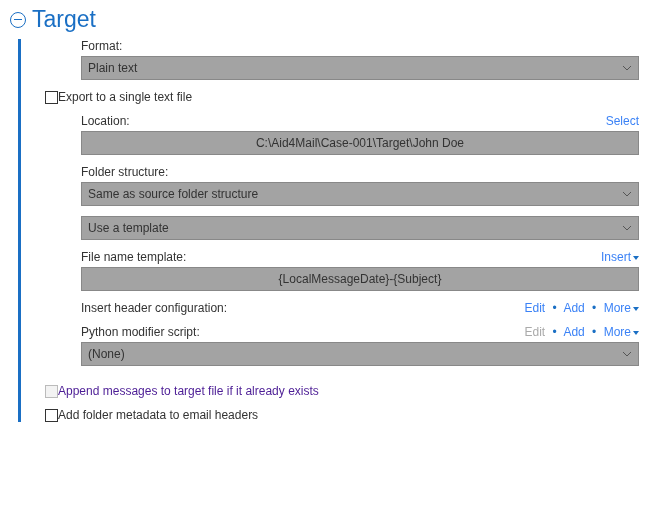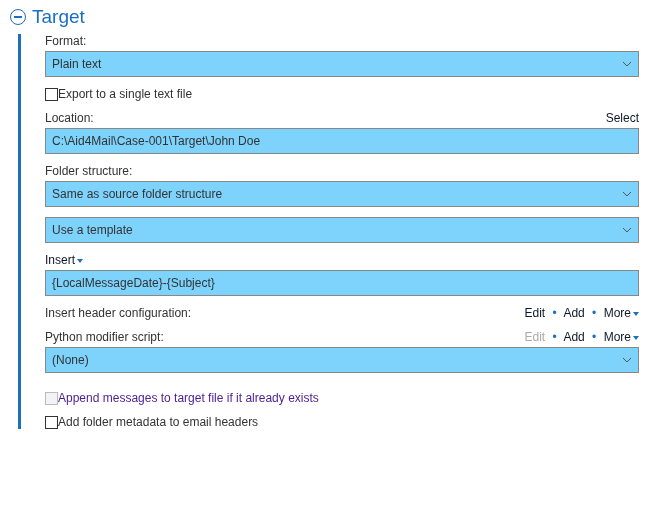--- a/index.html
+++ b/index.html
@@ -28,54 +28,54 @@
     color: #1a6fc4;
     font-size: 14px;
     line-height: 1;
     flex: 0 0 auto;
   }
   .collapse-icon .bar {
     width: 8px; height: 1.5px; background: #1a6fc4;
   }
   .title {
     color: #1a6fc4;
-    font-size: 19px;
+    font-size: 23px;
     font-weight: 400;
   }
   .panel {
     border-left: 3px solid #1a6fc4;
     margin-left: 8px;
     padding-left: 24px;
   }
-  .field { margin-bottom: 10px; }
+  .field { margin-bottom: 10px; margin-left: 36px; }
   .label-row {
     display: flex;
     justify-content: space-between;
     align-items: flex-end;
     margin-bottom: 3px;
   }
   .lbl { color: #333; }
-  .link { color: #0f172a; cursor: pointer; }
+  .link { color: #3b82f6; cursor: pointer; }
   .link.disabled { color: #aaa; cursor: default; }
   .dot { color: #1a6fc4; margin: 0 4px; }
   .dropdown-caret {
     display: inline-block;
     margin-left: 2px;
     width: 0; height: 0;
     border-left: 3px solid transparent;
     border-right: 3px solid transparent;
     border-top: 4px solid #1a6fc4;
     vertical-align: middle;
   }
   .select, .textbox {
     width: 100%;
     border: 1px solid #888;
-    background: #7dd3fc;
+    background: #a3a3a3;
     height: 24px;
-    padding: 12px 6px;
+    padding: 4px 6px;
     display: flex;
     align-items: center;
     font-family: inherit;
     font-size: 12px;
     color: #333;
     position: relative;
   }
   .select .chev {
     position: absolute;
     right: 6px;
@@ -90,21 +90,21 @@
   }
   .checkbox {
     width: 13px; height: 13px;
     border: 1px solid #333;
     background: #fff;
     flex: 0 0 auto;
   }
   .checkbox.disabled { border-color: #bbb; background: #f3f3f3; }
   .cb-label.disabled { color: #4c1d95; }
   .spacer { height: 8px; }
-  input.textbox { outline: none; }
+  input.textbox { outline: none; text-align: center; }
 </style>
 </head>
 <body>
 
 <div class="root">
   <div class="header">
     <div class="collapse-icon">
         <div class="bar"></div>
       </div>
     <div class="title">Target</div>
@@ -159,20 +159,21 @@
         <span class="chev">
           <svg width="10" height="6">
               <path d="M1 1 L5 5 L9 1" stroke="#555" stroke-width="1" fill="none"></path>
             </svg>
         </span>
       </div>
     </div>
 
     <div class="field">
       <div class="label-row">
+        <span class="lbl">File name template:</span>
         <span class="link">
           <span>Insert</span><span class="dropdown-caret"></span>
         </span>
       </div>
       <input class="textbox" value="{LocalMessageDate}-{Subject}" style="">
     </div>
 
     <div class="field">
       <div class="label-row">
         <span class="lbl">Insert header configuration:</span>

